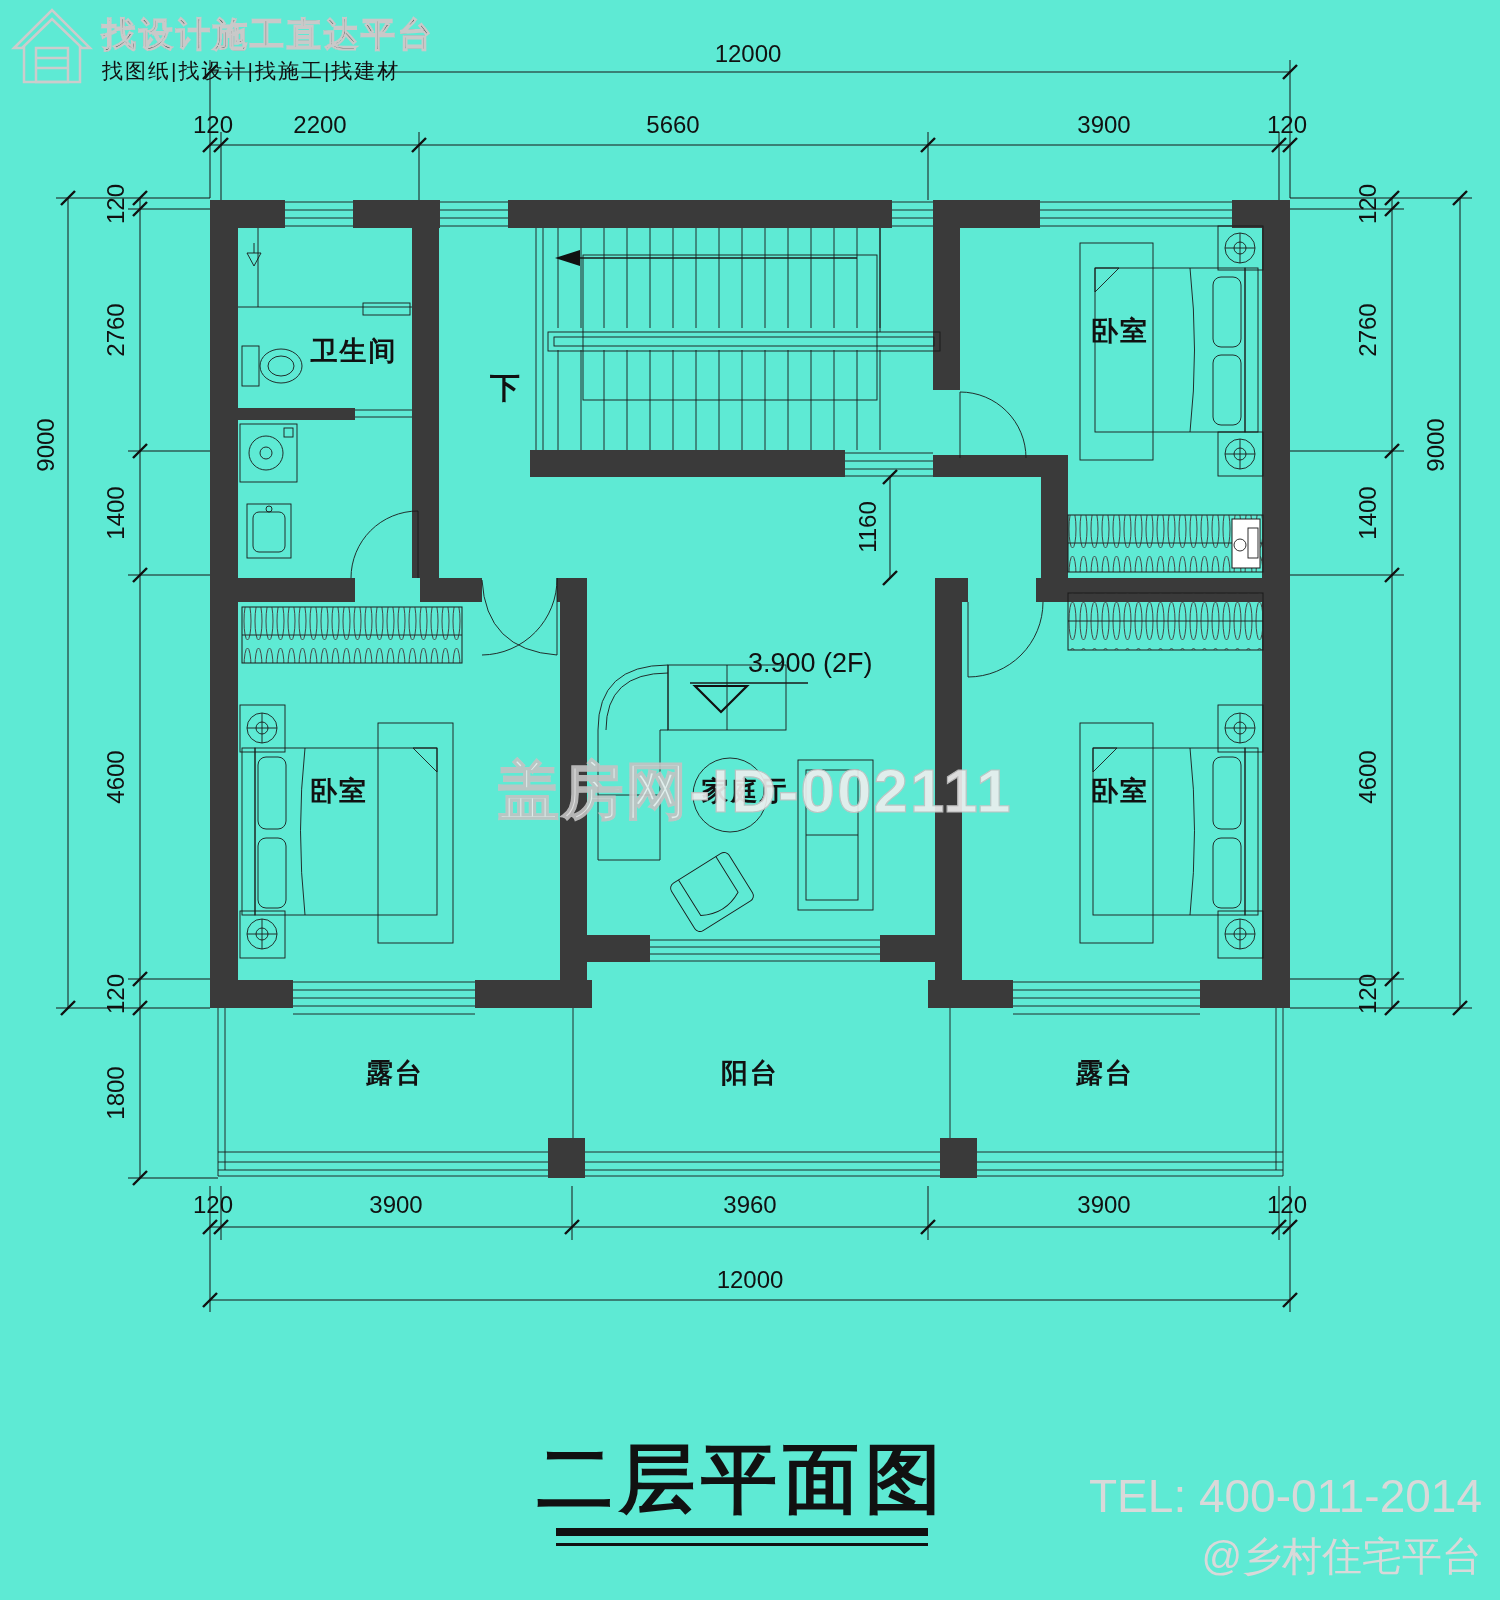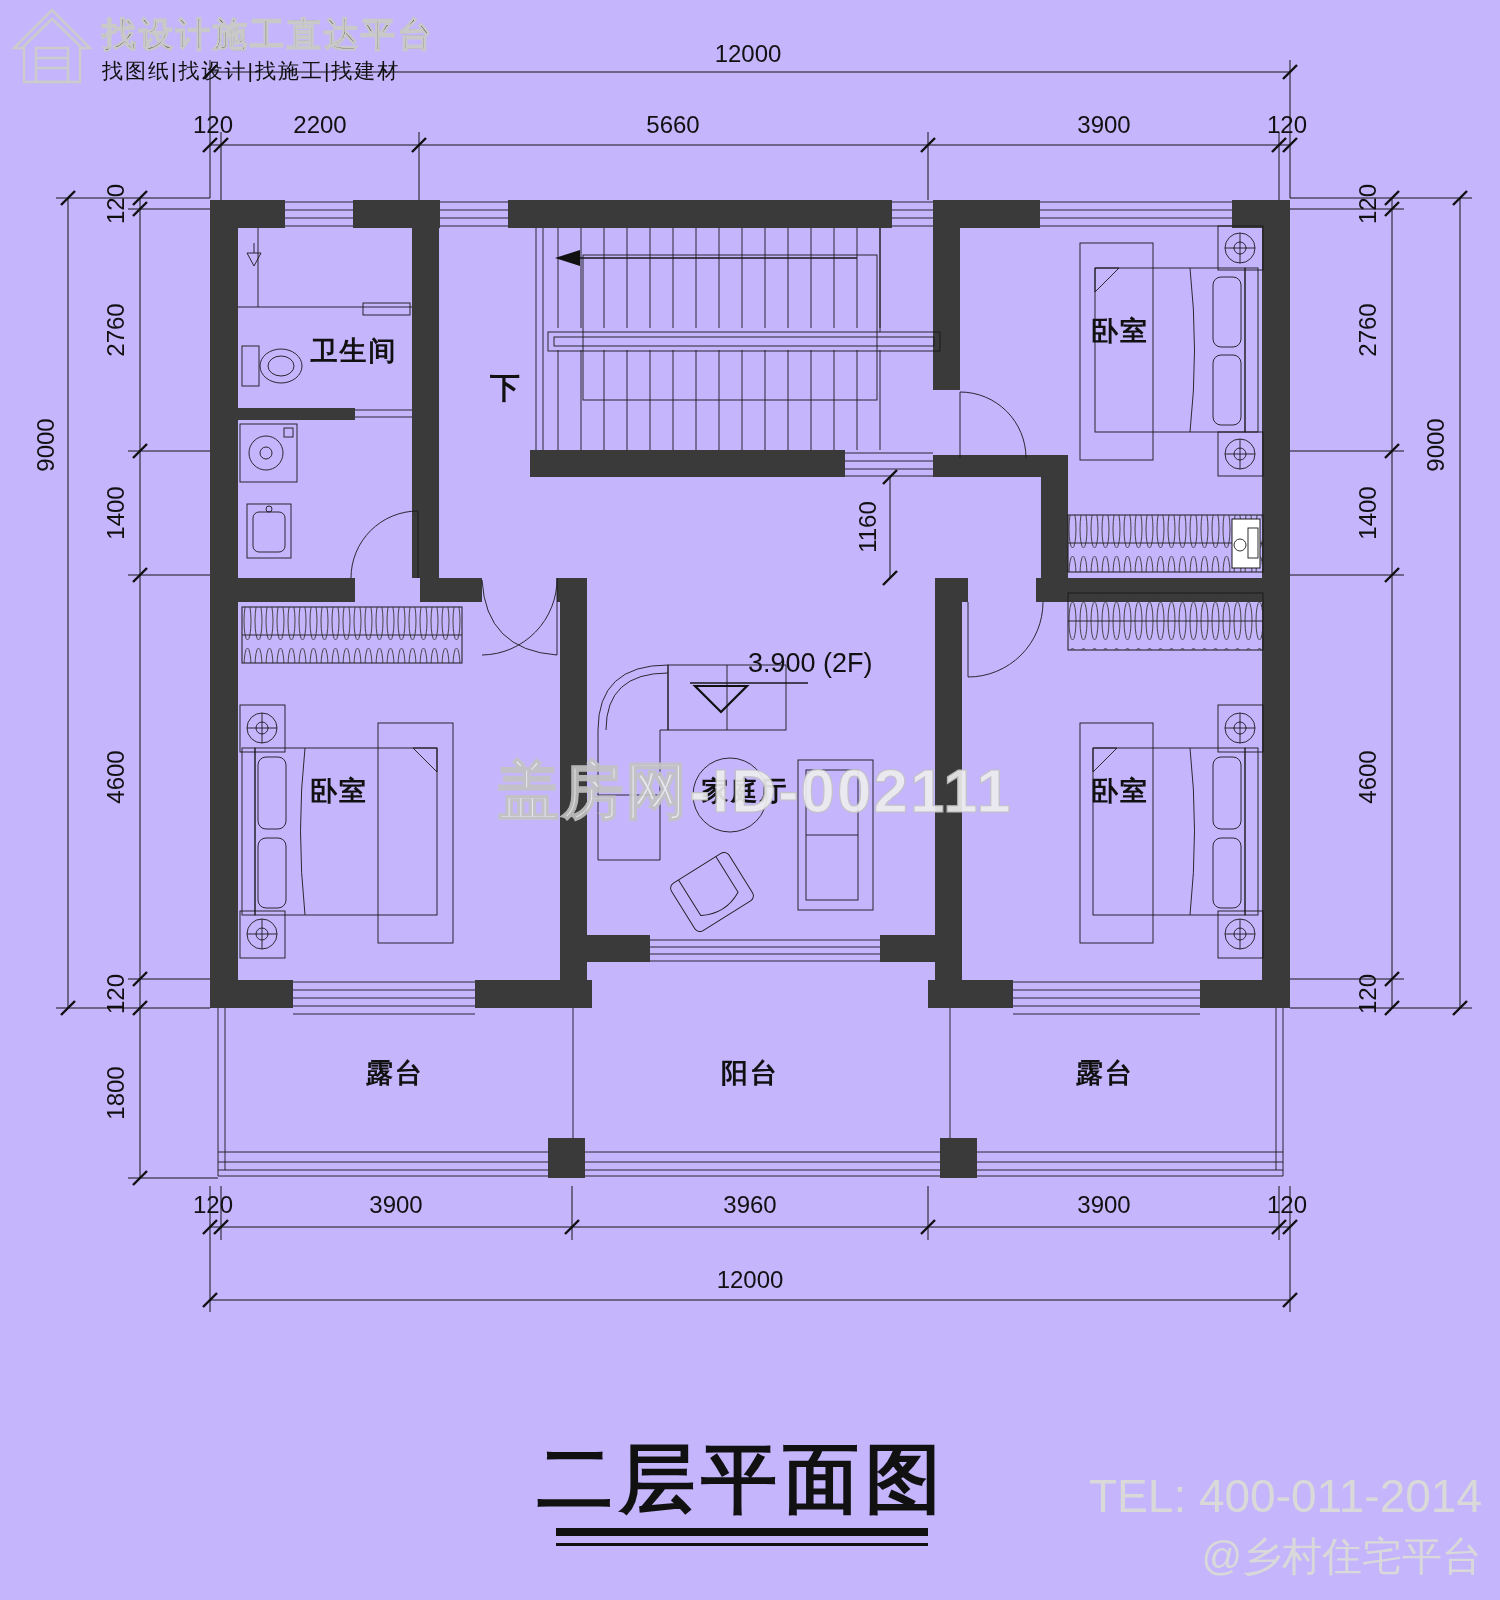--- a/index.html
+++ b/index.html
@@ -1,16 +1,16 @@
 <!DOCTYPE html>
 <html><head>
 <meta charset="utf-8">
 <style>
   html,body{margin:0;padding:0;background:#ffffff;}
-  .page{position:relative;width:1500px;height:1600px;background:#c4b5fd;overflow:hidden;
+  .page{position:relative;width:1500px;height:1600px;background:#5eead4;overflow:hidden;
         font-family:"Liberation Sans",sans-serif;}
   svg{position:absolute;left:0;top:0;}
   .ln{stroke:#1a1a1a;stroke-width:1.3;fill:none;}
   .thin{stroke-width:0.9;}
   .wall{fill:#3a3a3a;stroke:none;}
   .dim{stroke:#161616;stroke-width:1;fill:none;}
   .tick{stroke:#111;stroke-width:2.4;}
   .txt{font-family:"Liberation Sans",sans-serif;fill:#111;}
   .dimtxt{font-size:24px;}
   .roomtxt{font-size:27px;font-weight:bold;letter-spacing:2px;}

